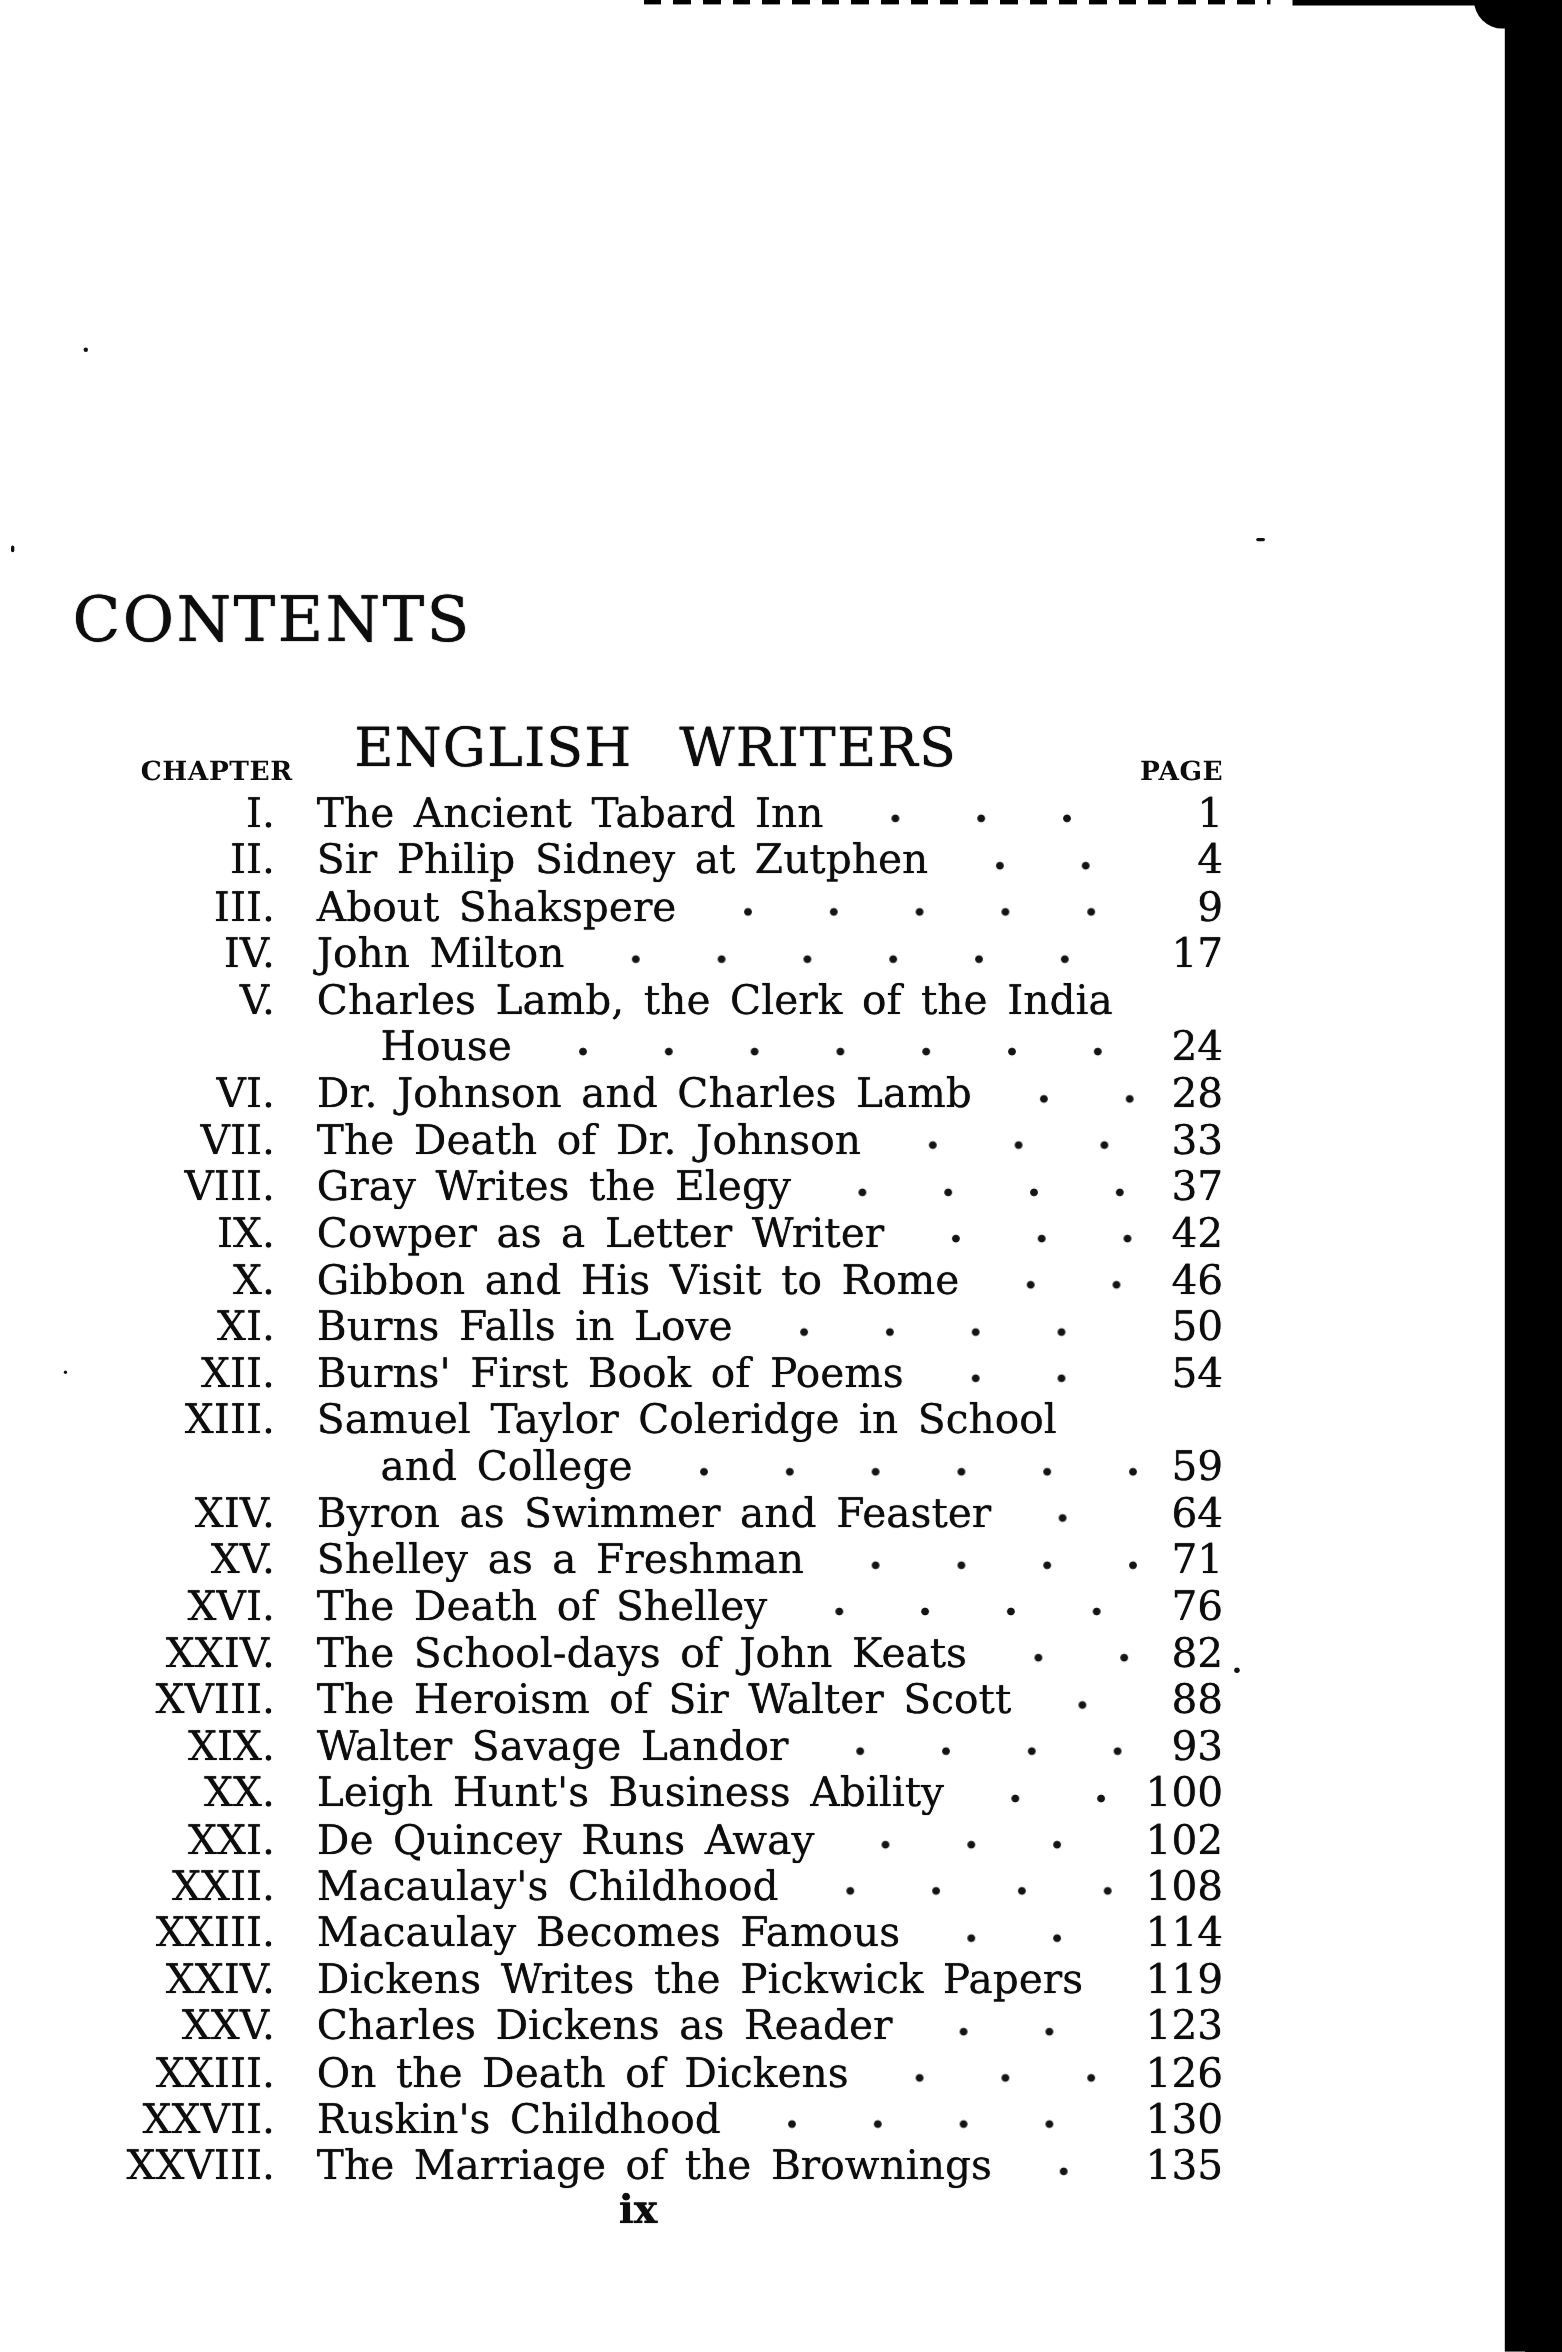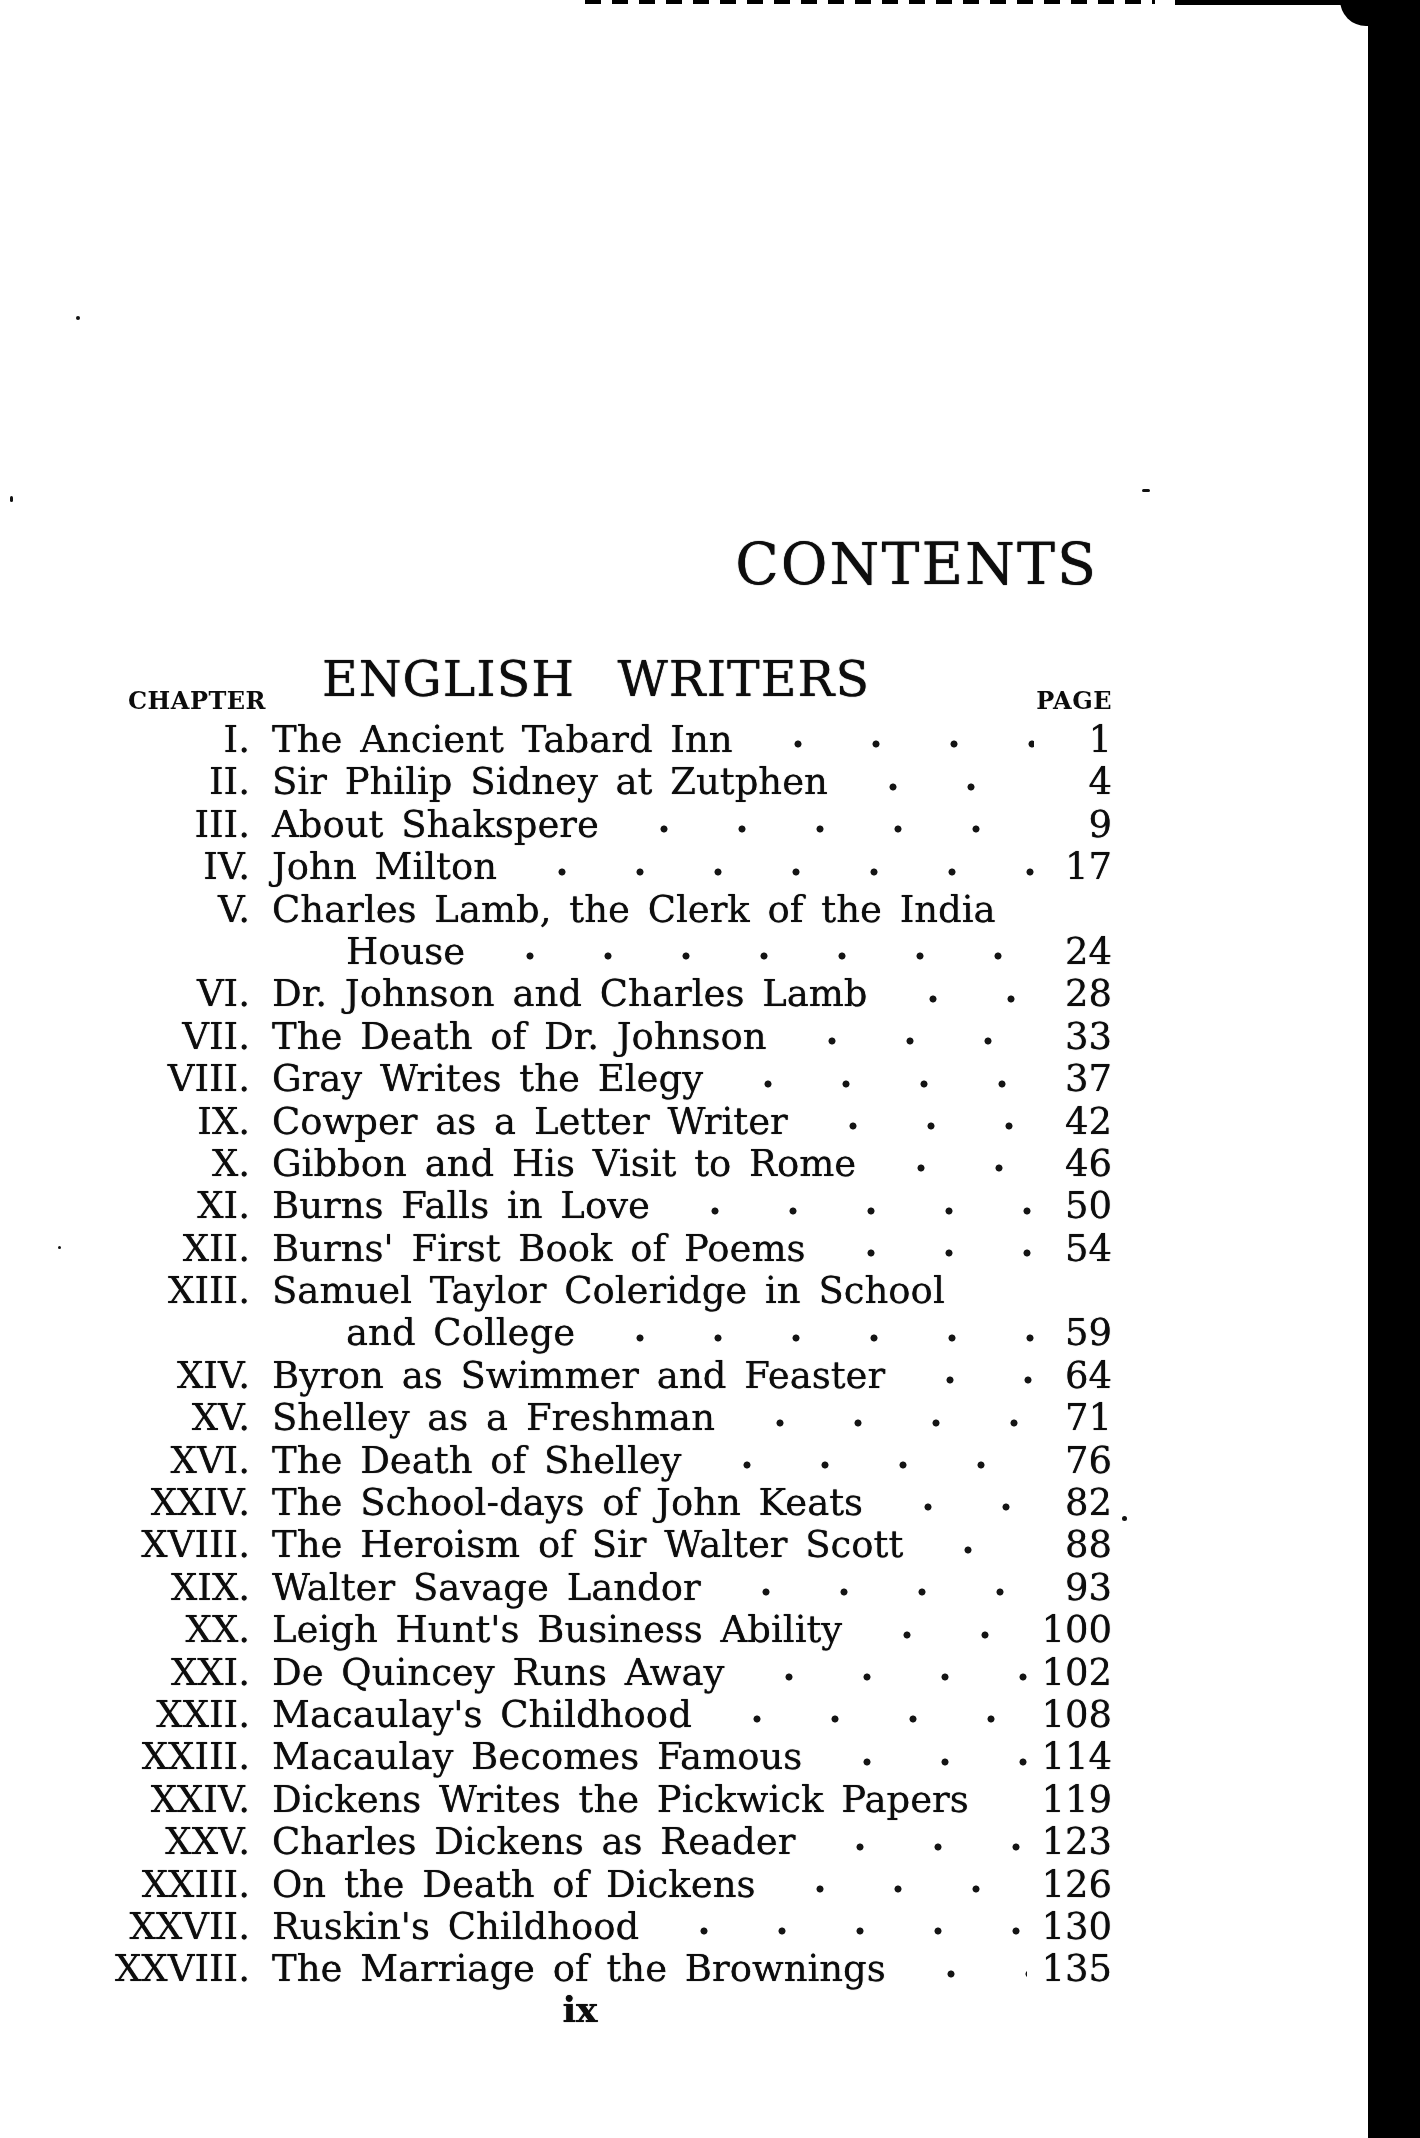--- a/index.html
+++ b/index.html
@@ -19,21 +19,21 @@
     position:absolute;top:0;left:585px;width:570px;height:4px;
     background:repeating-linear-gradient(90deg,#000 0 16px,transparent 16px 27px);
   }
   .scan-topline-solid{position:absolute;top:0;left:1175px;width:245px;height:5px;background:#000;}
   .speck{position:absolute;background:#111;border-radius:50%;}
 
   .column{position:absolute;left:80px;top:0;width:1032px;}
 
   .doc-title{
     position:absolute;top:536px;left:0;width:100%;margin:0;
-    text-align:right;font-size:57px;font-weight:400;line-height:1;
+    text-align:left;font-size:57px;font-weight:400;line-height:1;
     letter-spacing:2px;
     transform:translateX(-14px);
     text-shadow:0 0 1px #000;
   }
   .doc-subtitle{
     position:absolute;top:641px;left:0;width:100%;margin:14px;
     text-align:center;font-size:49px;font-weight:400;line-height:1;
     letter-spacing:1px;word-spacing:26px;
     transform:translateX(-14px);
     text-shadow:0 0 1px #000;
@@ -44,21 +44,21 @@
   .colheads .page-label{position:absolute;right:0;top:0;}
 
   .rows{position:absolute;top:719px;left:0;width:100%;}
   .row{
     display:flex;align-items:baseline;
     height:42.4px;line-height:42.4px;font-size:37px;
     white-space:nowrap;
     text-shadow:0 0 .8px rgba(0,0,0,.85);
   }
   .num{flex:0 0 170px;text-align:right;}
-  .entry-title{margin-left:22px;word-spacing:6px;}
+  .entry-title{margin-left:38px;word-spacing:6px;}
   .entry-title.cont{margin-left:96px;}
   .dots{
     flex:1 1 auto;align-self:stretch;min-width:0;
     margin:0 14px 0 20px;
     background-image:radial-gradient(circle,#141414 3.1px,transparent 3.9px);
     background-size:78px 10px;
     background-repeat:repeat-x;
     background-position:6px calc(100% - 12px);
   }
   .pg{flex:0 0 auto;min-width:64px;text-align:right;}

